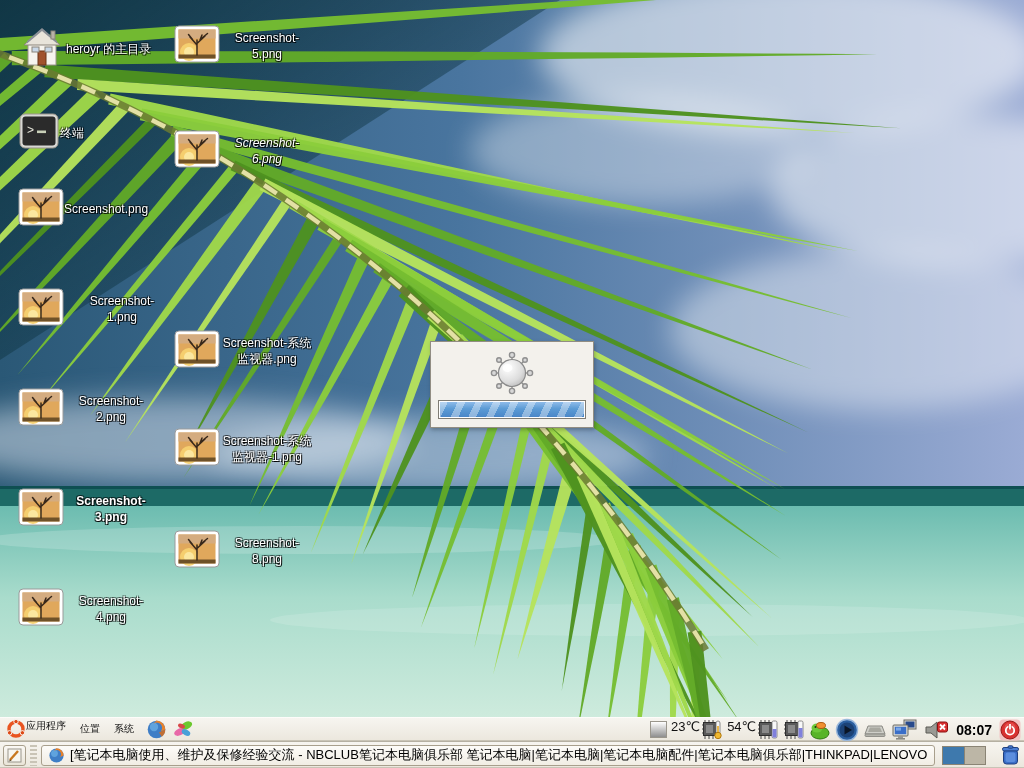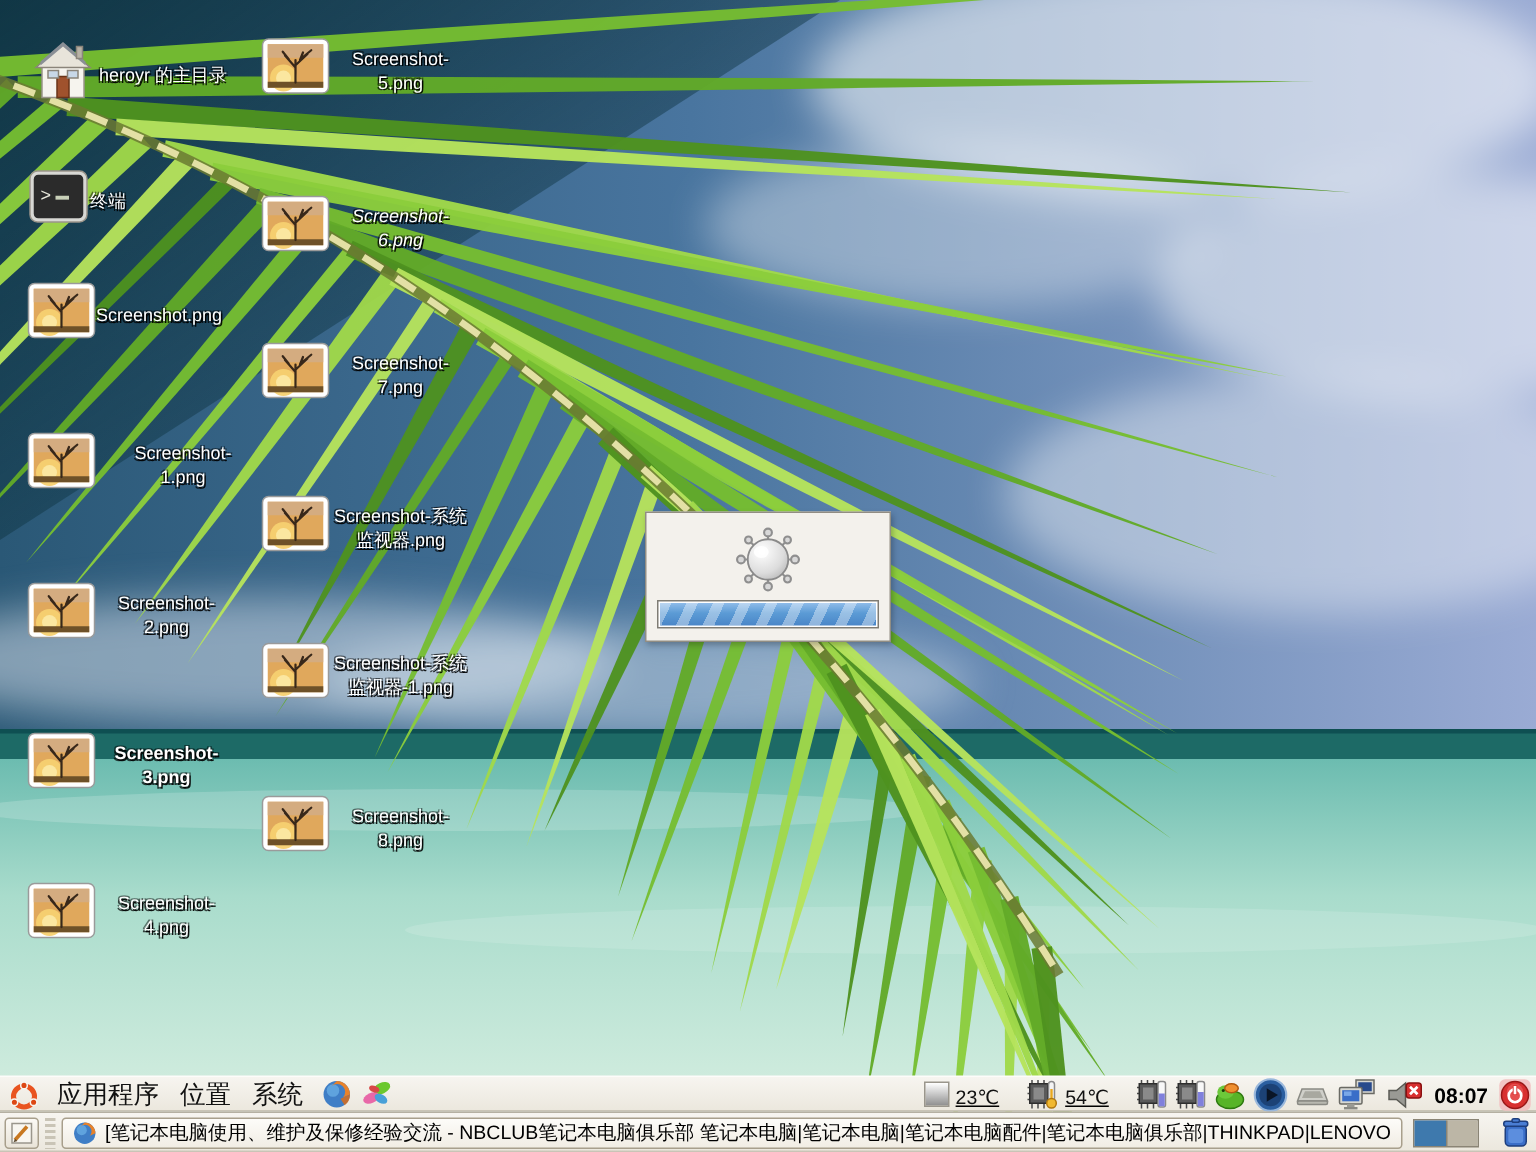--- a/index.html
+++ b/index.html
@@ -23,24 +23,24 @@
     border:1px solid #7f7c74;padding:1px;}
   .splash-bar{width:100%;height:100%;
     background:repeating-linear-gradient(115deg,rgba(255,255,255,.38) 0 7px,rgba(255,255,255,0) 7px 16px),
                linear-gradient(#8ebbe9,#5b9bd5 45%,#4a86c8);}
 
   
   .gpanel{position:absolute;left:0;right:0;display:flex;align-items:center;
     background:linear-gradient(#f7f5f0,#ebe7dd);border-top:1px solid #fdfcfa;box-shadow:inset 0 -1px 0 #c9c4b6;}
   #menubar{top:717px;height:24px;padding:0 2px;gap:2px;}
   #taskbar{top:741px;height:27px;padding:0 3px;gap:3px;border-top:1px solid #b5b0a2;}
-  .menu-item{padding:2px 8px 3px 4px;font-size:17px;color:#111;display:flex;align-items:flex-end;gap:12px;border-radius:3px;}
+  .menu-item{padding:2px 8px 3px 4px;font-size:10px;color:#111;display:flex;align-items:flex-start;gap:0;border-radius:3px;}
   .launcher{padding:1px 2px;display:flex;align-items:center;}
   .spacer{flex:1;}
-  .applet{display:flex;align-items:flex-end;gap:18px;padding:0 1px;text-decoration:underline;}
+  .applet{display:flex;align-items:flex-start;gap:1px;padding:0 1px;}
   .applet-text{font-size:13px;color:#111;white-space:nowrap;}
   .clock{font-size:14px;color:#000;padding:0 4px;white-space:nowrap;font-weight:bold;}
   .freq-swatch{width:17px;height:17px;border:1px solid #9a968c;background:linear-gradient(#ffffff,#8f8f8f);}
 
   
   .sd-btn{width:23px;height:21px;border:1px solid #a89f8c;border-radius:3px;background:linear-gradient(#fbf9f5,#e9e4d8);
     display:flex;align-items:center;justify-content:center;}
   .drag-handle{width:7px;height:21px;background:repeating-linear-gradient(180deg,#c9c4b6 0 2px,transparent 2px 4px);margin:0 1px;}
   .task-button{flex:1;max-width:895px;height:21px;border:1px solid #a89f8c;border-radius:3px;
     background:linear-gradient(#fdfcf9,#f1ede4);display:flex;align-items:center;gap:5px;padding:0 6px;overflow:hidden;}
@@ -260,32 +260,20 @@
             <rect x="1" y="1" width="44" height="36" rx="4" fill="#ffffff" stroke="#9a9a9a"></rect>
             <rect x="4.5" y="4.5" width="37" height="29" fill="#e0a85c"></rect>
             <rect x="4.5" y="4.5" width="37" height="9" fill="#d4ac80"></rect>
             <circle cx="15" cy="27" r="9" fill="#f6d070" opacity="0.95"></circle>
             <circle cx="15" cy="27" r="5" fill="#fbe7a0"></circle>
             <rect x="4.5" y="29.5" width="37" height="4" fill="#6e5128"></rect>
             <path d="M23 30 L23 15 M23 20 L16 12 M23 18.5 L31 11 M18.5 14.5 L14.5 9.5 M28 13 L33.5 8.5 M26 15 L28 10" stroke="#38281a" stroke-width="1.5" fill="none" stroke-linecap="round"></path>
           </svg></span>
         <div class="dicon-label">Screenshot-6.png</div>
       </div>
-      <div class="dicon" style="top: 228px;">
-        <span class="dicon-art"><svg width="46" height="38" viewBox="0 0 46 38">
-            <rect x="1" y="1" width="44" height="36" rx="4" fill="#ffffff" stroke="#9a9a9a"></rect>
-            <rect x="4.5" y="4.5" width="37" height="29" fill="#e0a85c"></rect>
-            <rect x="4.5" y="4.5" width="37" height="9" fill="#d4ac80"></rect>
-            <circle cx="15" cy="27" r="9" fill="#f6d070" opacity="0.95"></circle>
-            <circle cx="15" cy="27" r="5" fill="#fbe7a0"></circle>
-            <rect x="4.5" y="29.5" width="37" height="4" fill="#6e5128"></rect>
-            <path d="M23 30 L23 15 M23 20 L16 12 M23 18.5 L31 11 M18.5 14.5 L14.5 9.5 M28 13 L33.5 8.5 M26 15 L28 10" stroke="#38281a" stroke-width="1.5" fill="none" stroke-linecap="round"></path>
-          </svg></span>
-        <div class="dicon-label">Screenshot-7.png</div>
-      </div>
       <div class="dicon" style="top: 330px;">
         <span class="dicon-art"><svg width="46" height="38" viewBox="0 0 46 38">
             <rect x="1" y="1" width="44" height="36" rx="4" fill="#ffffff" stroke="#9a9a9a"></rect>
             <rect x="4.5" y="4.5" width="37" height="29" fill="#e0a85c"></rect>
             <rect x="4.5" y="4.5" width="37" height="9" fill="#d4ac80"></rect>
             <circle cx="15" cy="27" r="9" fill="#f6d070" opacity="0.95"></circle>
             <circle cx="15" cy="27" r="5" fill="#fbe7a0"></circle>
             <rect x="4.5" y="29.5" width="37" height="4" fill="#6e5128"></rect>
             <path d="M23 30 L23 15 M23 20 L16 12 M23 18.5 L31 11 M18.5 14.5 L14.5 9.5 M28 13 L33.5 8.5 M26 15 L28 10" stroke="#38281a" stroke-width="1.5" fill="none" stroke-linecap="round"></path>
           </svg></span>

